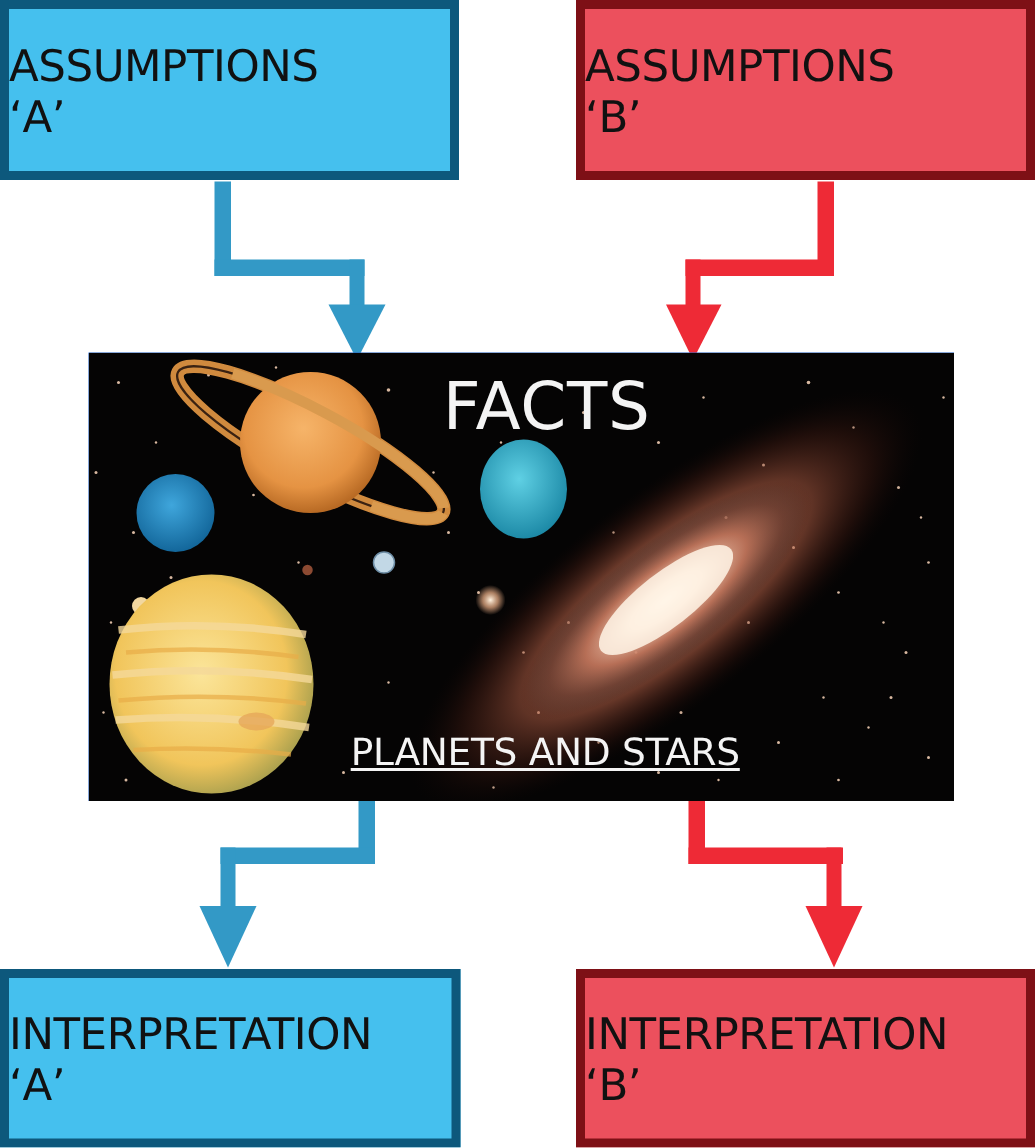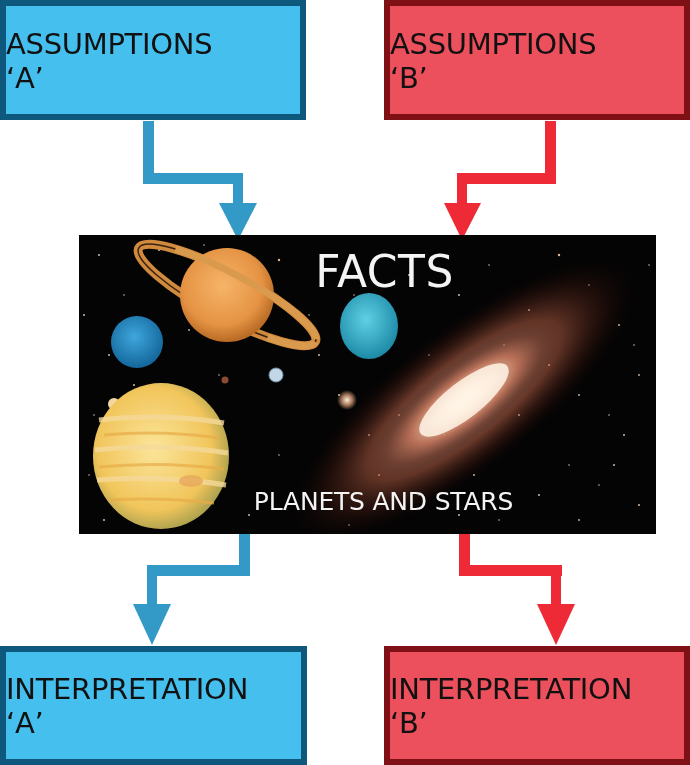--- a/index.html
+++ b/index.html
@@ -16,32 +16,32 @@
     .box.b { background: #ec505d; border-color: #7e1016; }
     .box .l1, .box .l2 { display: block; white-space: nowrap; }
     #box-top-a { left: 0; top: 0; width: 306px; height: 120px; }
     #box-top-b { left: 384px; top: 0; width: 306px; height: 120px; }
     #box-bot-a { left: 0; top: 646px; width: 307px; height: 119px; }
     #box-bot-b { left: 384px; top: 646px; width: 306px; height: 119px; }
     #box-top-a .l1, #box-top-b .l1 { margin-top: 2px; }
     #arrows { position: absolute; left: 0; top: 0; width: 690px; height: 765px; pointer-events: none; }
     #facts {
       position: absolute; left: 59px; top: 235px; width: 577px; height: 299px;
-      overflow: hidden; background: #3b82f6; margin-left: 20px;
+      overflow: hidden; background: #3b82f6;
     }
     #facts svg { position: absolute; left: 0; top: 0; }
     #facts-title {
       position: absolute; left: 0; width: 100%; top: 12px; text-align: center;
       color: #f4f4f4; font-size: 44px; line-height: 50px; letter-spacing: 0.5px;
       padding-left: 34px; box-sizing: border-box;
     }
     #facts-subtitle {
       position: absolute; left: 0; width: 100%; top: 252px; text-align: center;
       color: #f4f4f4; font-size: 25px; line-height: 30px; letter-spacing: -0.2px;
-      padding-left: 32px; box-sizing: border-box;
+      padding-left: 32px; box-sizing: border-box; text-decoration: underline;
     }
   </style>
 </head>
 <body>
 
 <div class="box a" id="box-top-a">
   <span class="l1">ASSUMPTIONS</span>
   <span class="l2">‘A’</span>
 </div>
 <div class="box b" id="box-top-b">

